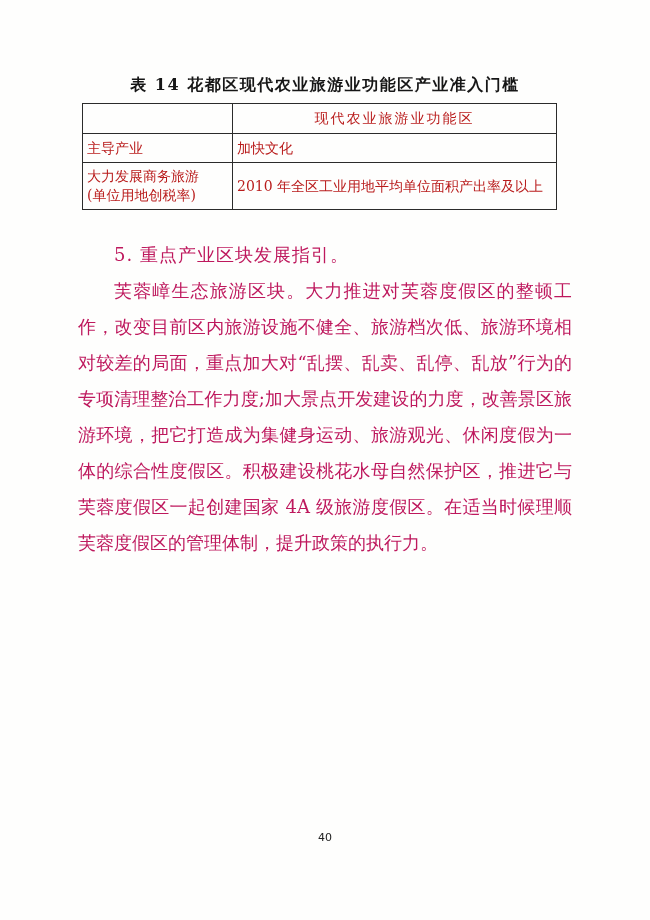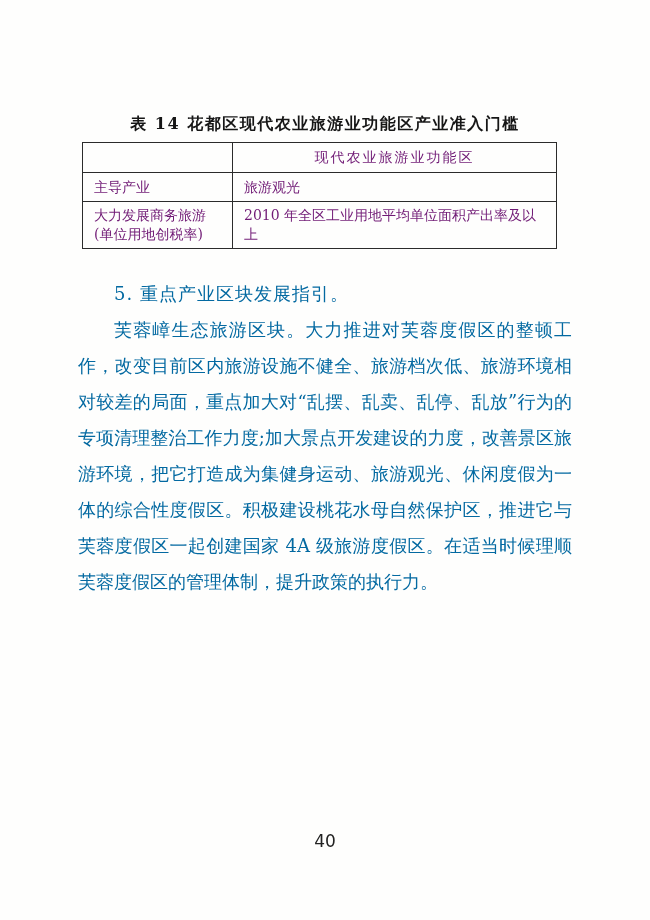--- a/index.html
+++ b/index.html
@@ -8,68 +8,68 @@
     width:650px; height:920px;
     margin:0 auto;
     background:#fefefdff;
     background:#fefefd;
     color:#1a1a1a;
     font-family:"DejaVu Serif","Liberation Serif",serif;
     overflow:hidden;
     box-sizing:border-box;
   }
   .doc-title {
-    padding-top:114px;
+    padding-top:75px;
     text-align:center;
     font-size:16px;
     font-weight:bold;
     letter-spacing:1.5px;
     color:#161616;
   }
   table.spec {
     border-collapse:collapse;
     table-layout:fixed;
     width:474px;
     margin:7px 0 0 82px;
     background:transparent;
   }
   table.spec td, table.spec th {
     border:1.5px solid #2b2b2b;
     font-size:14px;
     font-weight:normal;
-    padding:2px 11px;
+    padding:2px 4px;
     vertical-align:middle;
     text-align:left;
-    color:#701a75;
+    color:#b91c1c;
     white-space:pre-line;
     line-height:1.35;
     margin-left:35px;
   }
   table.spec tr { height:29px; }
   table.spec tr.header-row { height:30px; }
   table.spec tr.tall-row { height:47px; }
   table.spec th.zone-head {
     text-align:center;
     letter-spacing:2px;
     font-weight:normal;
   }
   .body-text {
     margin:27px 78px 0 78px;
     font-size:18px;
     line-height:36px;
     text-align:justify;
-    color:#0369a1;
+    color:#be185d;
   }
   .body-text p { margin:0; text-indent:2em; }
   .section-heading { letter-spacing:1px; }
   .page-number {
     position:absolute;
     left:0; right:0; top:831px;
     text-align:center;
-    font-size:17px;
+    font-size:11px;
     color:#222;
     font-family:"DejaVu Sans","Liberation Sans",sans-serif;
   }
 </style>
 </head>
 <body>
 
 <div class="page">
 
   <div class="doc-title">表 14 花都区现代农业旅游业功能区产业准入门槛</div>
@@ -79,21 +79,21 @@
       <col style="width:150px">
       <col style="width:324px">
     </colgroup>
     <tbody>
       <tr class="header-row">
         <th></th>
         <th class="zone-head">现代农业旅游业功能区</th>
       </tr>
       <tr>
         <td>主导产业</td>
-        <td>旅游观光</td>
+        <td>加快文化</td>
       </tr>
       <tr class="tall-row">
         <td>大力发展商务旅游
 (单位用地创税率)</td>
         <td>2010 年全区工业用地平均单位面积产出率及以上</td>
       </tr>
     </tbody>
   </table>
 
   <div class="body-text">

